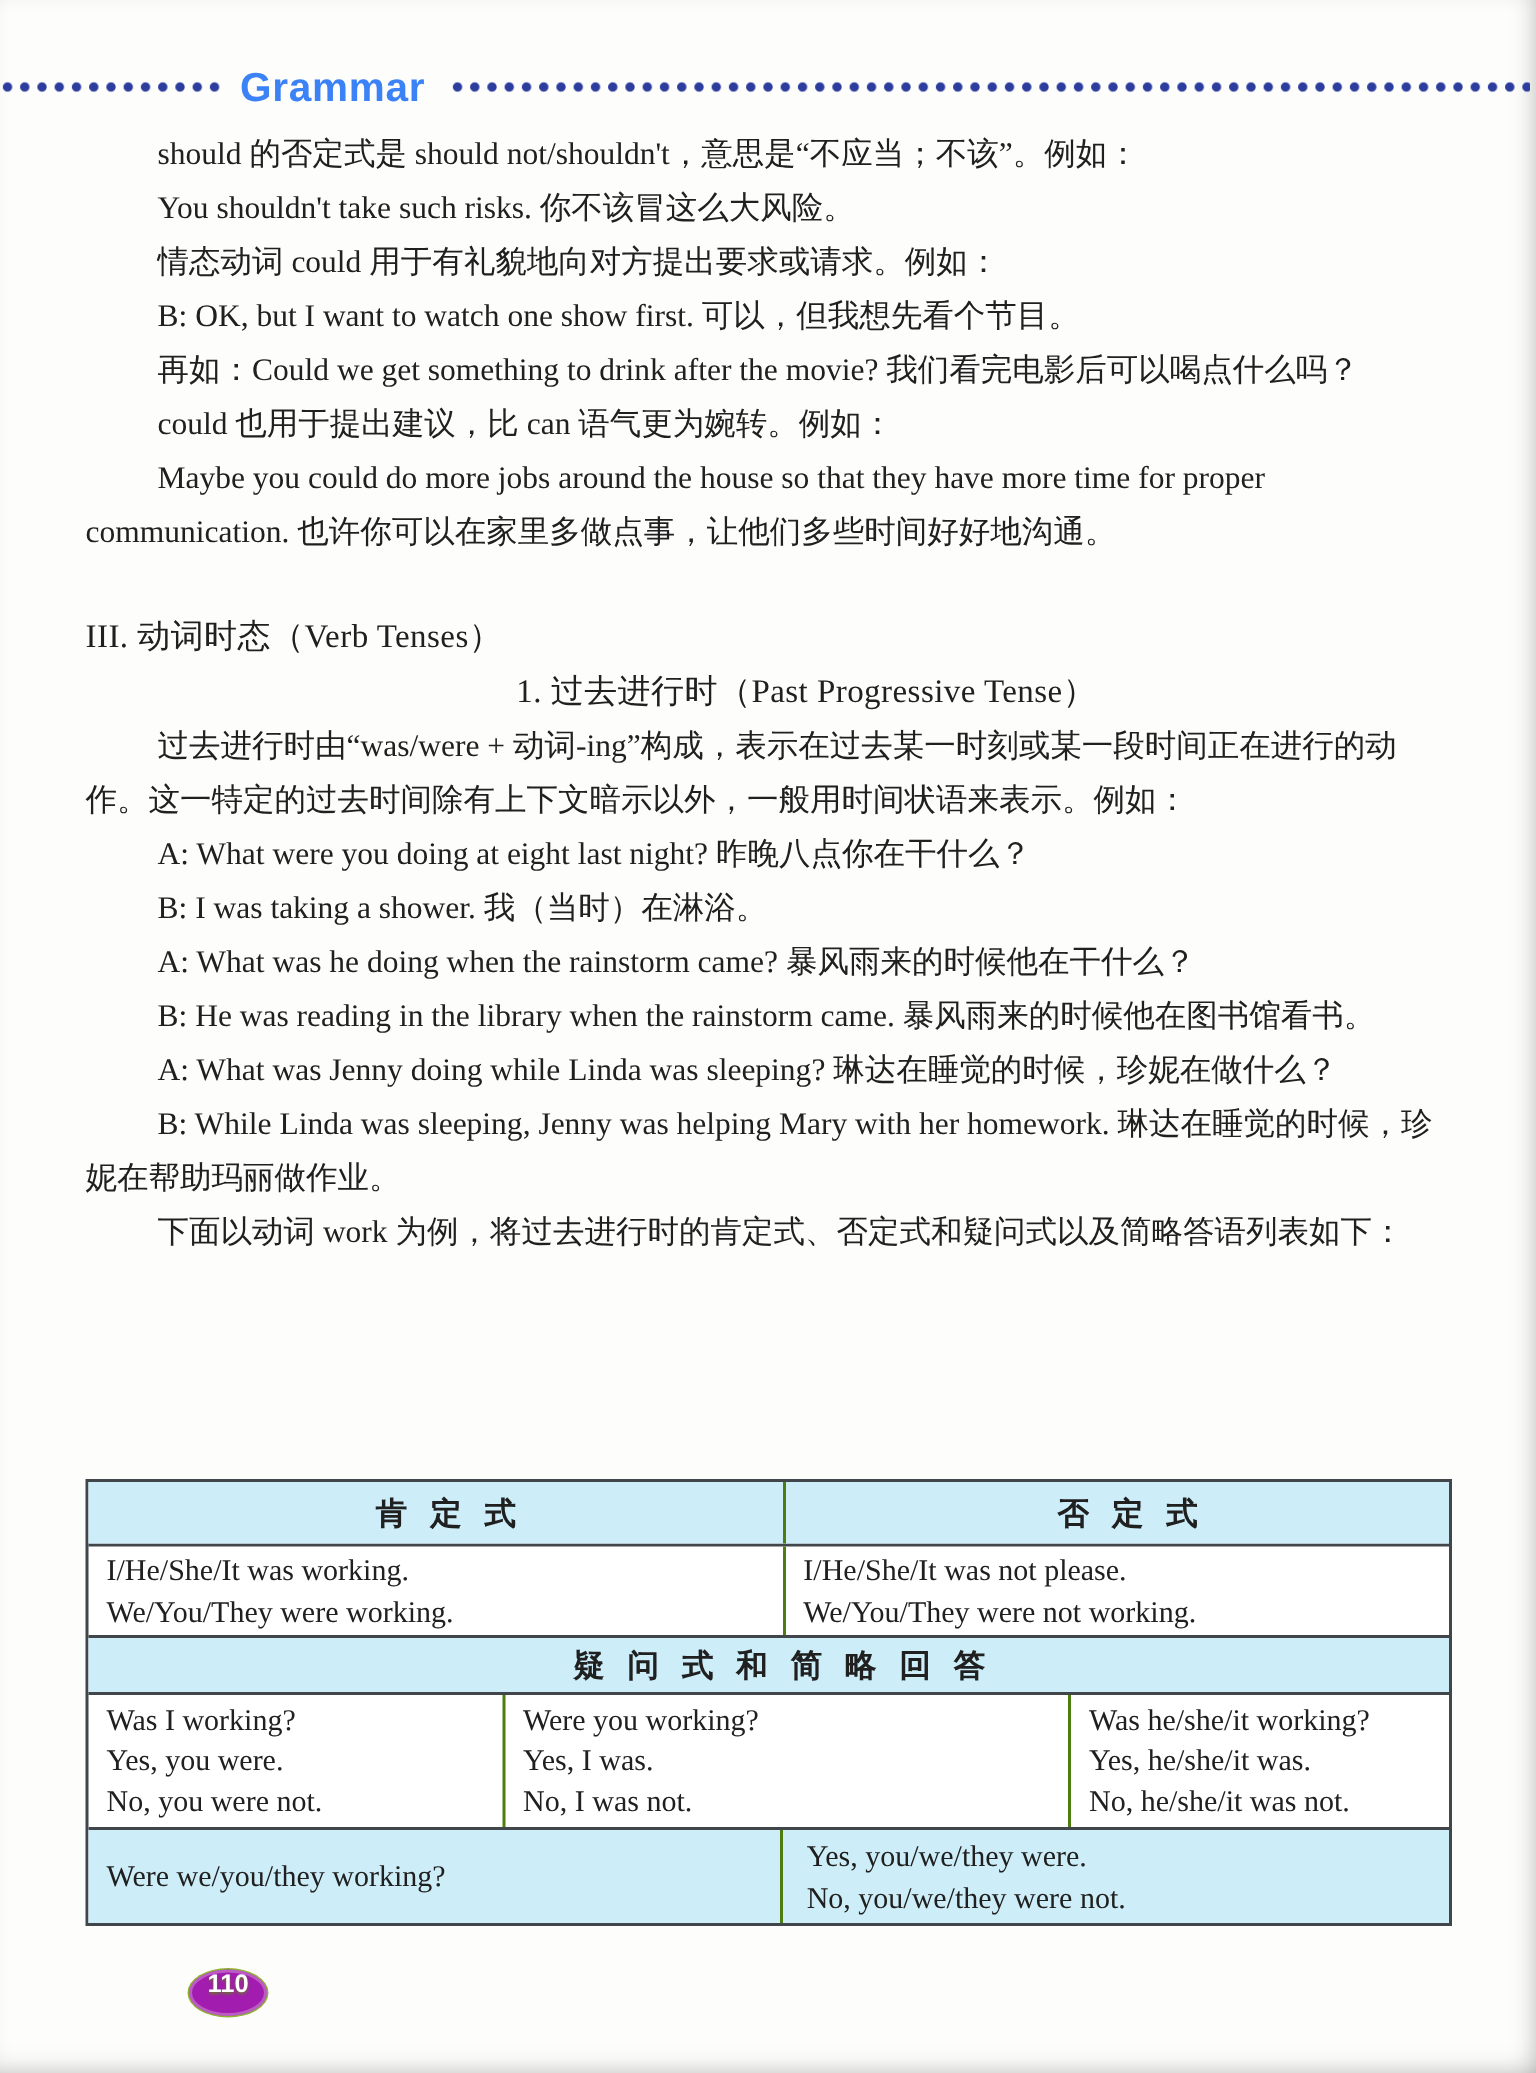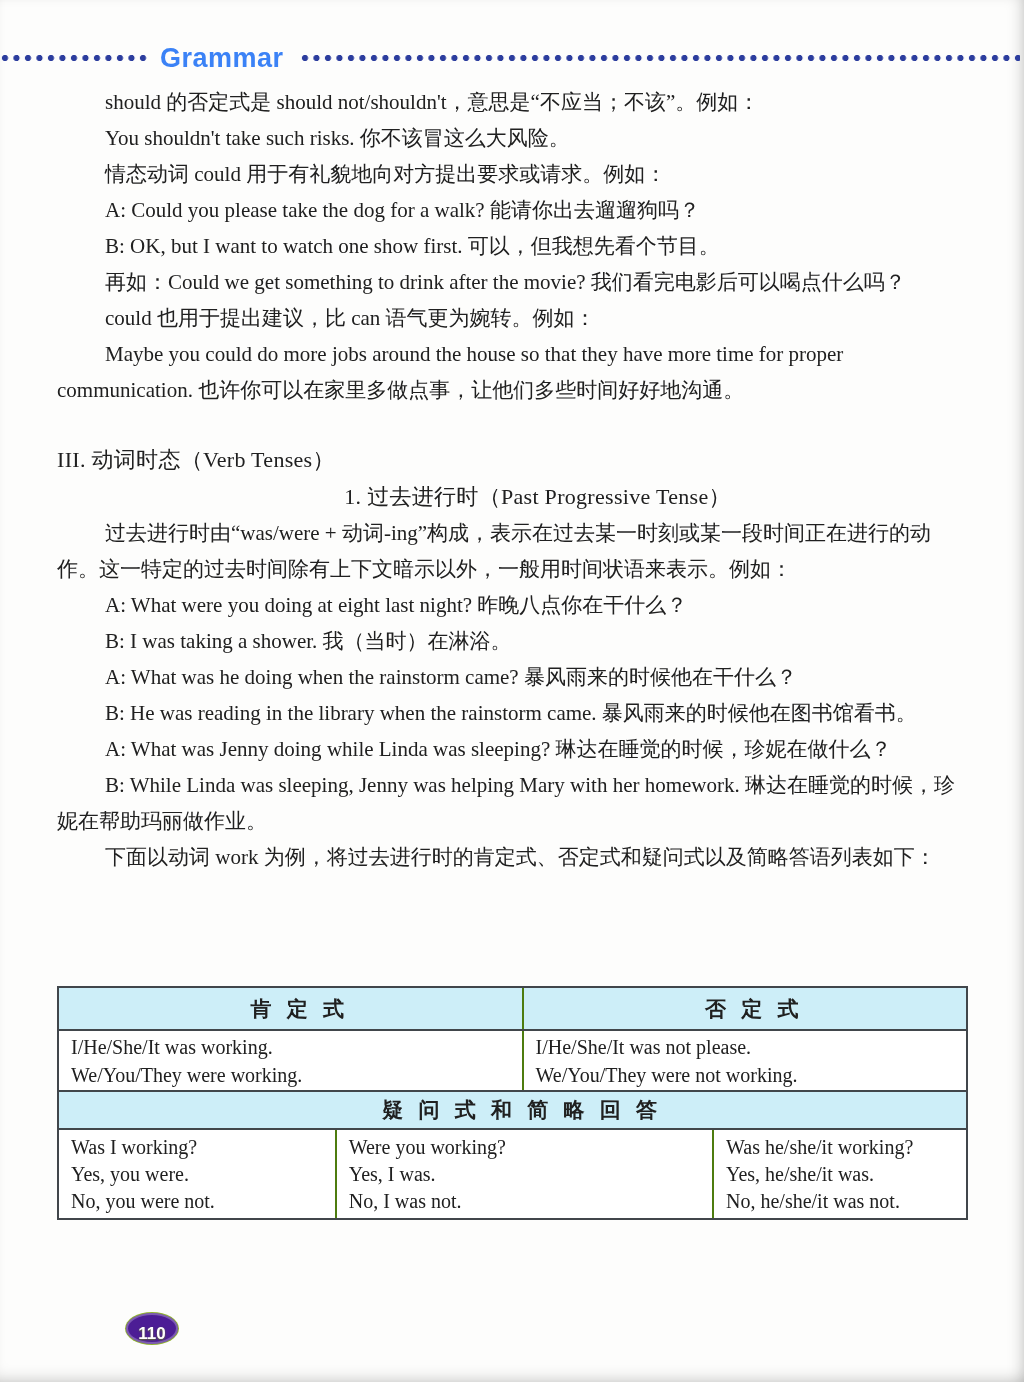--- a/index.html
+++ b/index.html
@@ -44,42 +44,41 @@
   .r5{height:64px;background:#cdeef8;}
   .r5 .b1{display:flex;align-items:center;padding:0 12px;width:50.8%;}
   .r5 .b2{padding:4px 16px;line-height:28px;flex:1;}
   .c-left{width:51%;}
   .c-right{flex:1;}
   .q1{width:30.4%;}
   .q2{width:41.6%;}
   .q3{flex:1;}
   .full{width:100%;}
   
-  .badge{position:absolute;left:126px;top:1313px;width:52px;height:31px;background:#4c1d95;
-         border-radius:50%;display:flex;align-items:flex-end;justify-content:center;
+  .badge{position:absolute;left:126px;top:1313px;width:52px;height:31px;background:#a21caf;
+         border-radius:50%;display:flex;align-items:flex-start;justify-content:center;
          font-family:"Liberation Sans","DejaVu Sans",sans-serif;font-weight:700;font-size:17px;
          color:#ffffff;text-shadow:0 1px 2px rgba(95,125,25,.9);
          box-shadow:inset 0 0 0 2px rgba(255,255,255,.28),0 0 0 1px #8fb230;}
 </style>
 </head>
 <body>
 
 <div class="page">
 
   <header class="gheader">
     <span class="dots dots-left"></span>
     <span class="gtitle">Grammar</span>
     <span class="dots dots-right"></span>
   </header>
 
   <main class="bodytext">
     <p class="ind"><span>should 的否定式是 should not/shouldn't，意思是“不应当；不该”。例如：</span></p>
     <p class="ind"><span>You </span><b>shouldn't</b><span> take such risks. 你不该冒这么大风险。</span></p>
     <p class="ind"><span>情态动词 could 用于有礼貌地向对方提出要求或请求。例如：</span></p>
-    <p class="ind"><span>A: </span><b>Could</b><span> you please take the dog for a walk? 能请你出去遛遛狗吗？</span></p>
     <p class="ind"><span>B: OK, but I want to watch one show first. 可以，但我想先看个节目。</span></p>
     <p class="ind"><span>再如：</span><b>Could</b><span> we get something to drink after the movie? 我们看完电影后可以喝点什么吗？</span></p>
     <p class="ind"><span>could 也用于提出建议，比 can 语气更为婉转。例如：</span></p>
     <p class="ind"><span>Maybe you </span><b>could</b><span> do more jobs around the house so that they have more time for proper communication. 也许你可以在家里多做点事，让他们多些时间好好地沟通。</span></p>
 
     <p class="hmain"><b>III. 动词时态（Verb Tenses）</b></p>
     <p class="hsub"><b>1. 过去进行时（Past Progressive Tense）</b></p>
 
     <p class="ind"><span>过去进行时由“was/were + 动词-ing”构成，表示在过去某一时刻或某一段时间正在进行的动作。这一特定的过去时间除有上下文暗示以外，一般用时间状语来表示。例如：</span></p>
     <p class="ind"><span>A: What </span><b>were</b><span> you </span><b>doing</b><span> at eight last night? 昨晚八点你在干什么？</span></p>
@@ -119,19 +118,26 @@
           <div>Were you working?</div>
           <div>Yes, I was.</div>
           <div>No, I was not.</div>
         </div>
       <div class="cell q3">
           <div>Was he/she/it working?</div>
           <div>Yes, he/she/it was.</div>
           <div>No, he/she/it was not.</div>
         </div>
     </div>
+    <div class="trow r5">
+      <div class="cell b1">Were we/you/they working?</div>
+      <div class="cell b2">
+          <div>Yes, you/we/they were.</div>
+          <div>No, you/we/they were not.</div>
+        </div>
+    </div>
   </section>
 
   <div class="badge">
     <span>110</span>
   </div>
 
 </div>
 
 </body></html>

